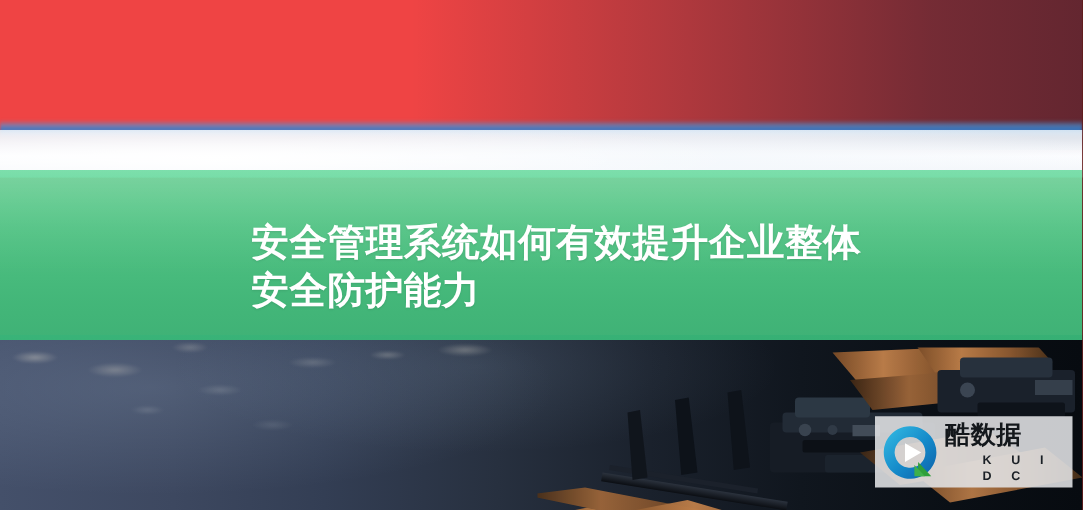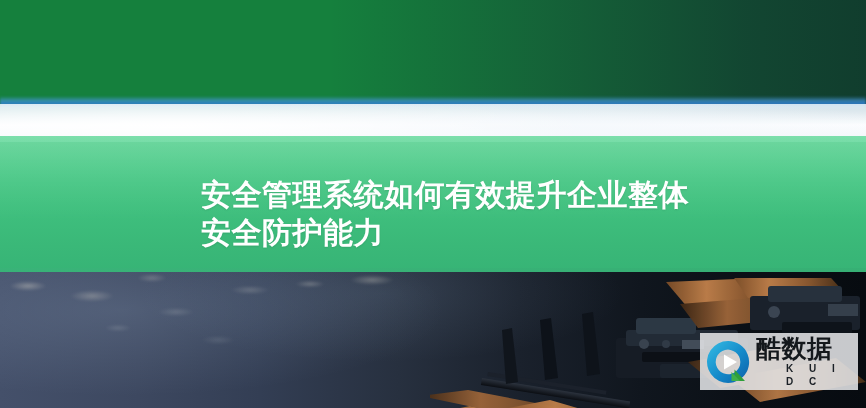--- a/index.html
+++ b/index.html
@@ -9,21 +9,21 @@
   }
   body {
     font-family: "Liberation Sans", "DejaVu Sans", sans-serif;
   }
 
   .banner {
     position: relative;
     width: 866px;
     height: 408px;
     overflow: hidden;
-    background: #15803d;
+    background: #ef4444;
   }
 
   
 
   .photo {
     position: absolute;
     inset: 0;
   }
 
   
@@ -215,21 +215,21 @@
     height: 48px;
     flex: 0 0 48px;
   }
   .wm-text {
     margin-left: 4px;
     display: flex;
     flex-direction: column;
     justify-content: center;
   }
   .wm-name {
-    font-size: 25px;
+    font-size: 20px;
     font-weight: 700;
     color: #14181c;
     line-height: 26px;
     letter-spacing: 0.5px;
     font-family: "Liberation Sans", "DejaVu Sans", sans-serif;
   }
   .wm-sub {
     font-size: 10px;
     font-weight: 700;
     color: #1b2026;

